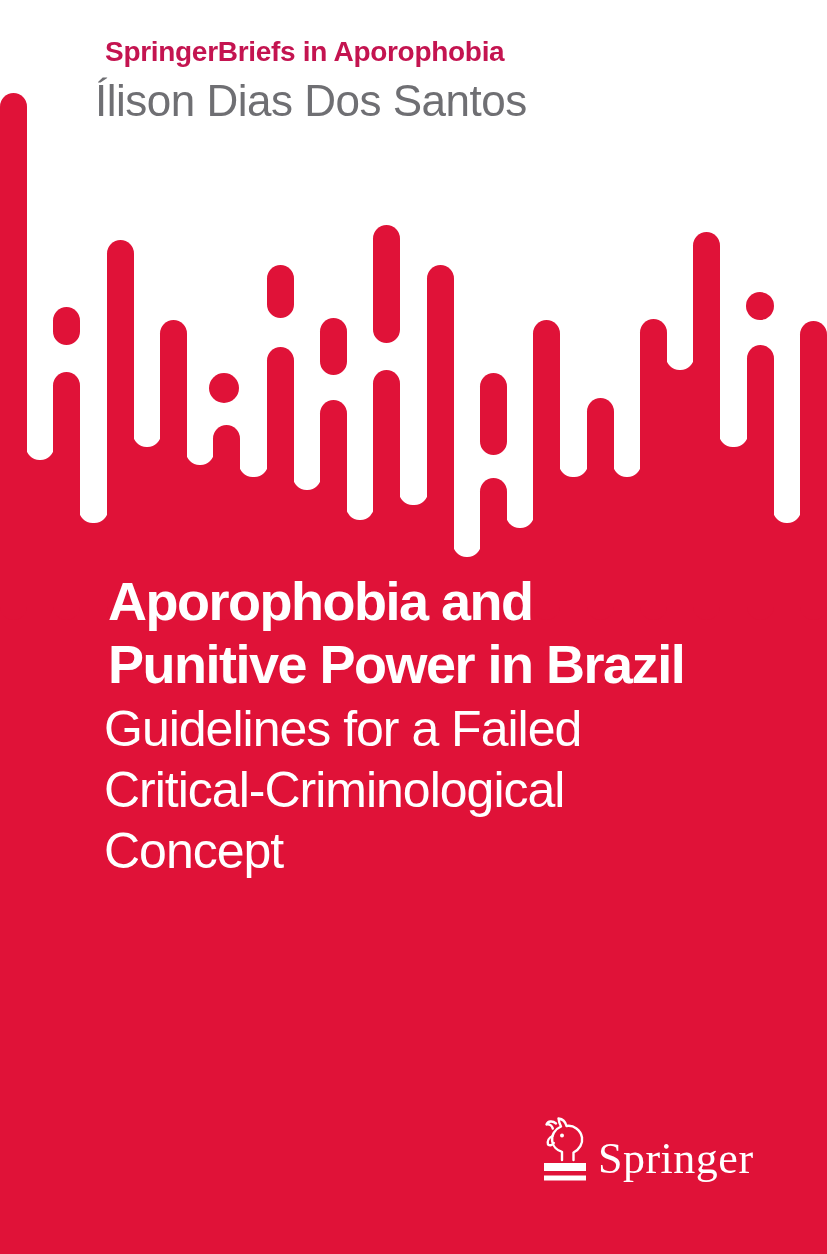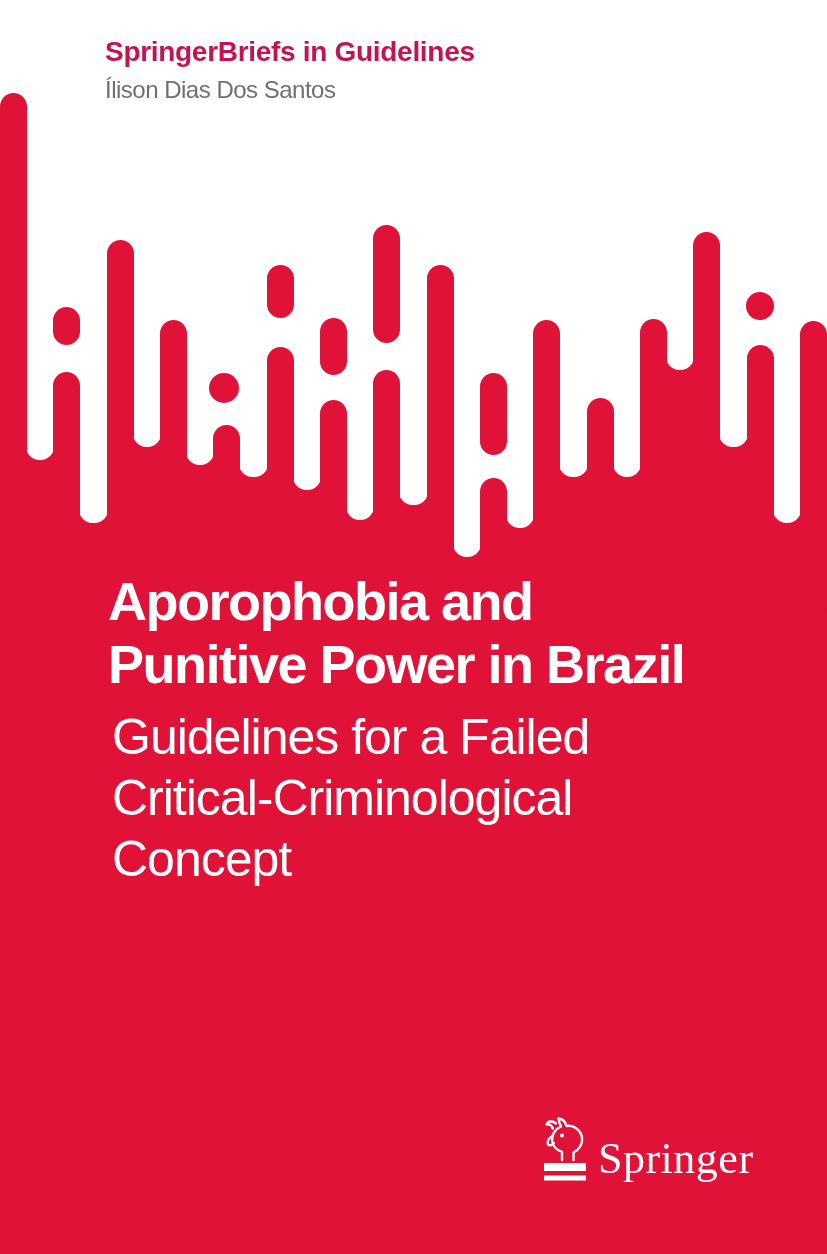--- a/index.html
+++ b/index.html
@@ -11,32 +11,32 @@
     background:var(--red,#e01238);
     font-family:"Liberation Sans",sans-serif;
   }
   #wave{position:absolute;top:0;left:0;display:block;}
   .series-title{
     position:absolute;left:105px;top:36px;
     font-size:28px;font-weight:bold;letter-spacing:-0.3px;
     color:var(--series-red,#c41450);
   }
   .author{
-    position:absolute;left:105px;top:76px;
-    font-size:24px;font-weight:400;letter-spacing:-0.5px;
+    position:absolute;left:95px;top:76px;
+    font-size:44px;font-weight:400;letter-spacing:-0.5px;
     color:var(--gray,#6f6f73);
   }
   .title{
     position:absolute;left:108px;top:570px;margin:0;
     font-size:54px;font-weight:bold;letter-spacing:-1.5px;
     line-height:1.17;color:var(--white,#fff);
     white-space:pre-line;
   }
   .subtitle{
-    position:absolute;left:104px;top:699px;margin:8px;
+    position:absolute;left:104px;top:699px;margin:0;
     font-size:50px;font-weight:300;letter-spacing:-1px;
     line-height:1.22;color:var(--white,#fff);
     white-space:pre-line;
   }
   .logo{
     position:absolute;left:543px;top:1116px;
     display:flex;align-items:flex-end;gap:11px;justify-content:center;
   }
   .emblem{display:block;}
   .wordmark{
@@ -102,21 +102,21 @@
       <rect x="800" y="321" width="27" height="299" fill="#e01238" rx="13.5" ry="13.5"></rect>
       <rect x="53" y="307" width="27" height="38" fill="#e01238" rx="13.5" ry="13.5"></rect>
       <rect x="209" y="373" width="30" height="30" fill="#e01238" rx="15" ry="15"></rect>
       <rect x="267" y="265" width="27" height="53" fill="#e01238" rx="13.5" ry="13.5"></rect>
       <rect x="320" y="318" width="27" height="57" fill="#e01238" rx="13.5" ry="13.5"></rect>
       <rect x="373" y="225" width="27" height="118" fill="#e01238" rx="13.5" ry="13.5"></rect>
       <rect x="480" y="373" width="27" height="82" fill="#e01238" rx="13.5" ry="13.5"></rect>
       <rect x="746" y="292" width="28" height="28" fill="#e01238" rx="14" ry="14"></rect>
     </svg>
 
-  <div class="series-title">SpringerBriefs in Guidelines</div>
+  <div class="series-title">SpringerBriefs in Aporophobia</div>
 
   <div class="author">Ílison Dias Dos Santos</div>
 
   <h1 class="title">Aporophobia and
 Punitive Power in Brazil</h1>
 
   <h2 class="subtitle">Guidelines for a Failed
 Critical-Criminological
 Concept</h2>
 

